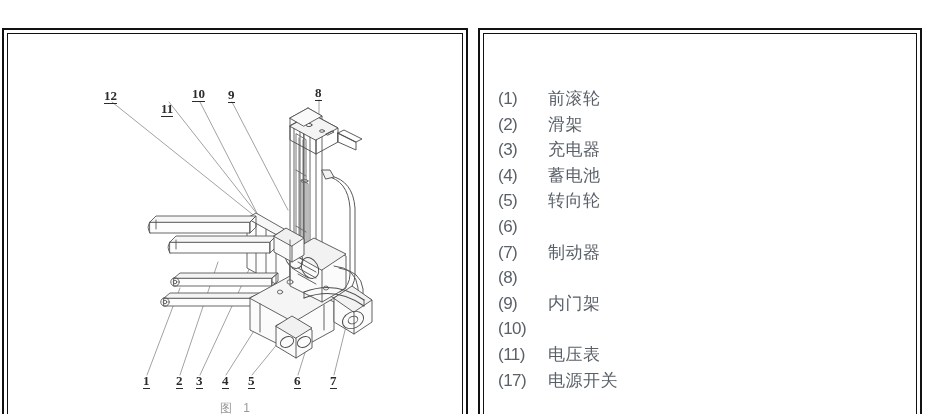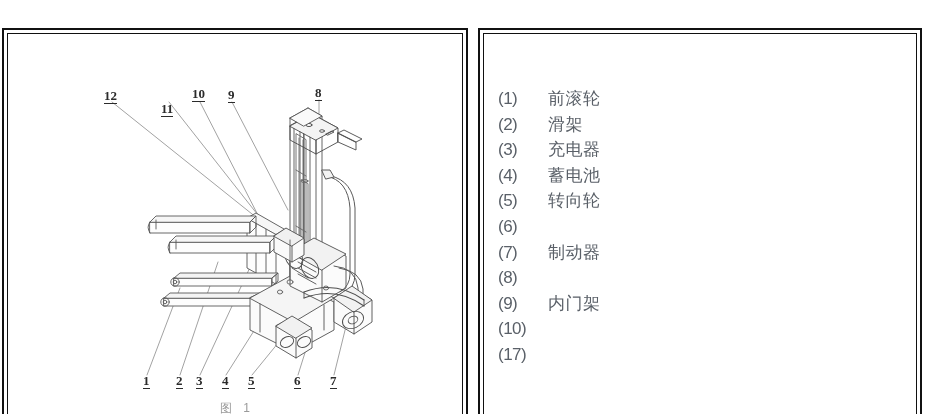--- a/index.html
+++ b/index.html
@@ -322,18 +322,23 @@
         <span class="legend-num">(8)</span>
       </li>
       <li class="legend-item">
         <span class="legend-num">(9)</span>
         <span class="legend-label">内门架</span>
       </li>
       <li class="legend-item">
         <span class="legend-num">(10)</span>
       </li>
       <li class="legend-item">
+        <span class="legend-num">(11)</span>
+        <span class="legend-label">电压表</span>
+      </li>
+      <li class="legend-item">
         <span class="legend-num">(17)</span>
+        <span class="legend-label">电源开关</span>
       </li>
     </ul>
   </div>
 
 </div>
 
 </body></html>

